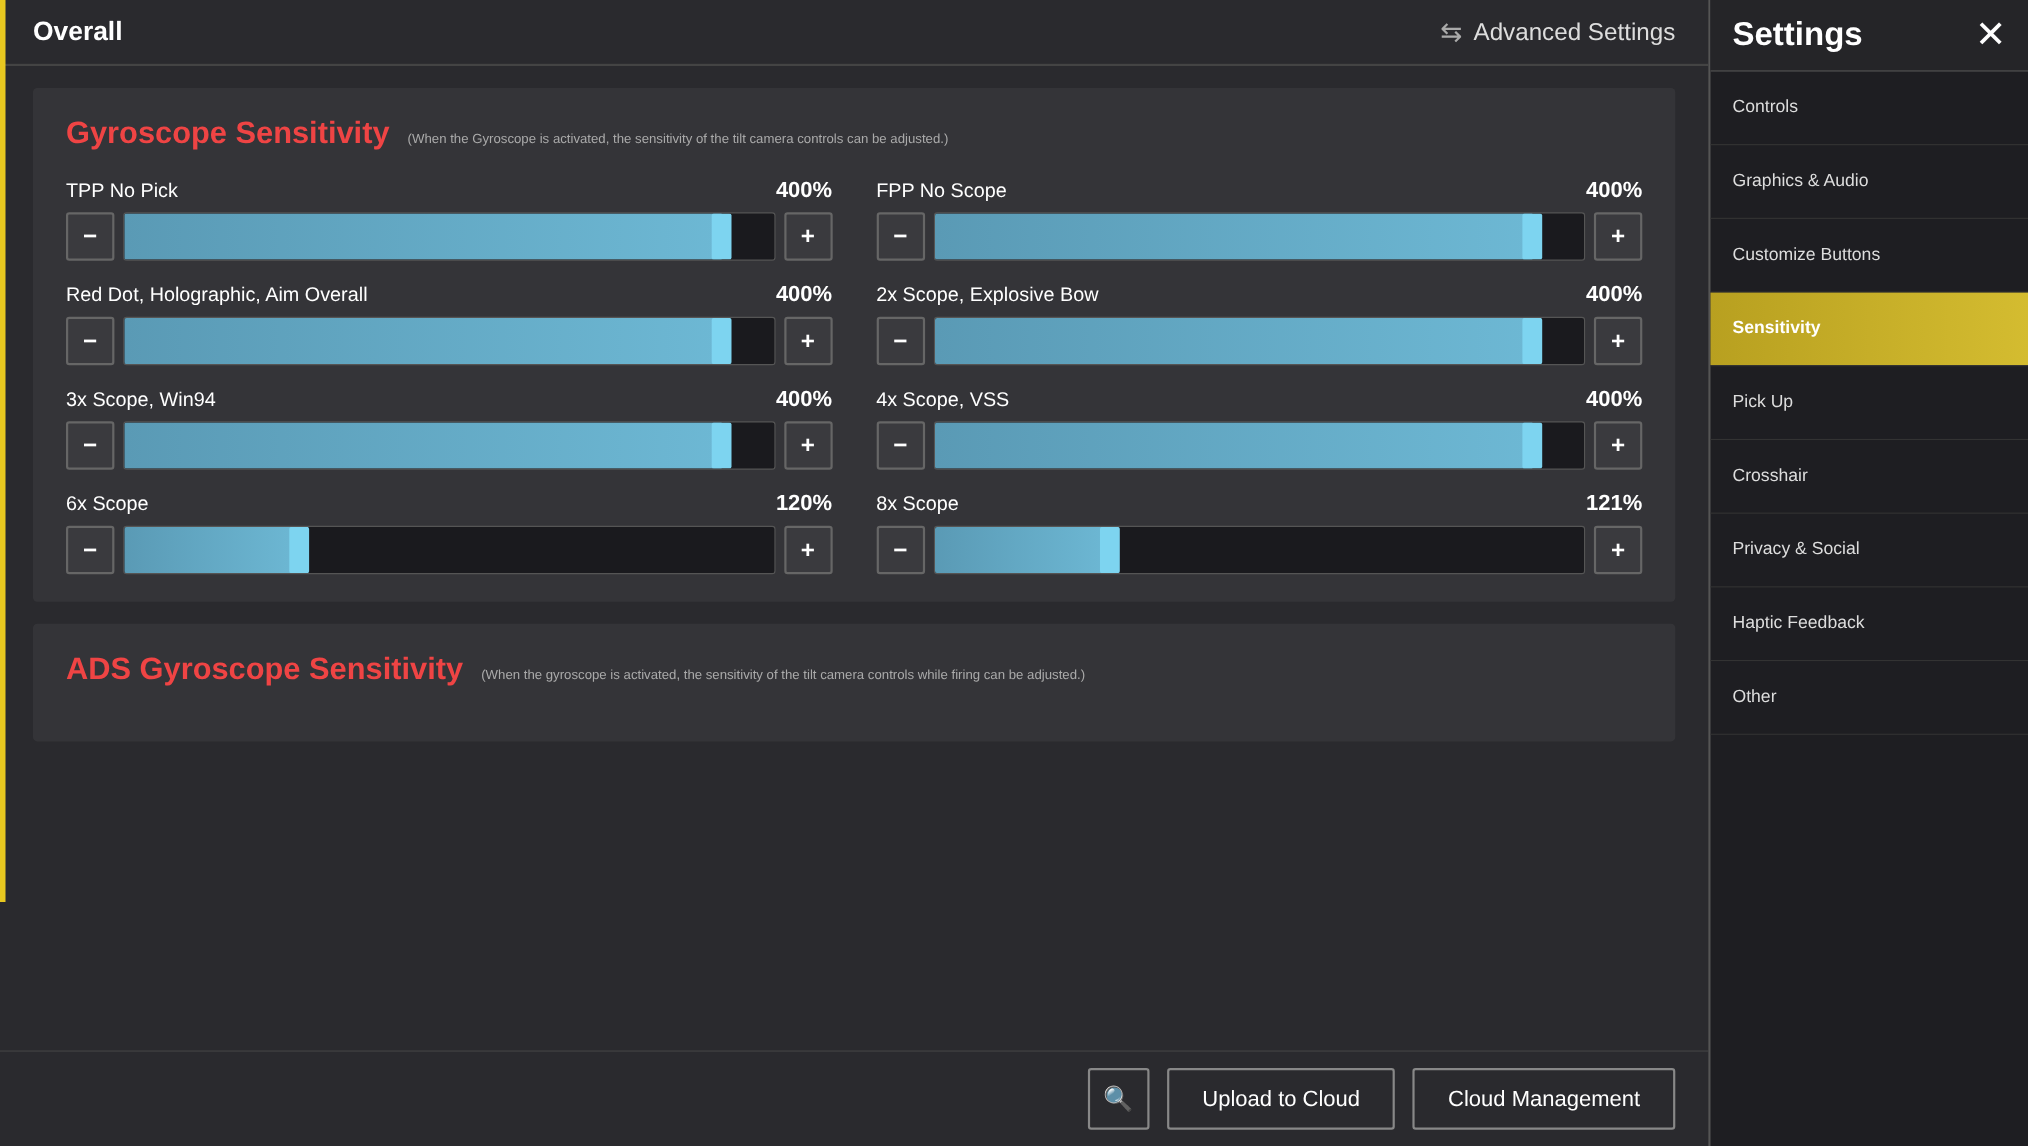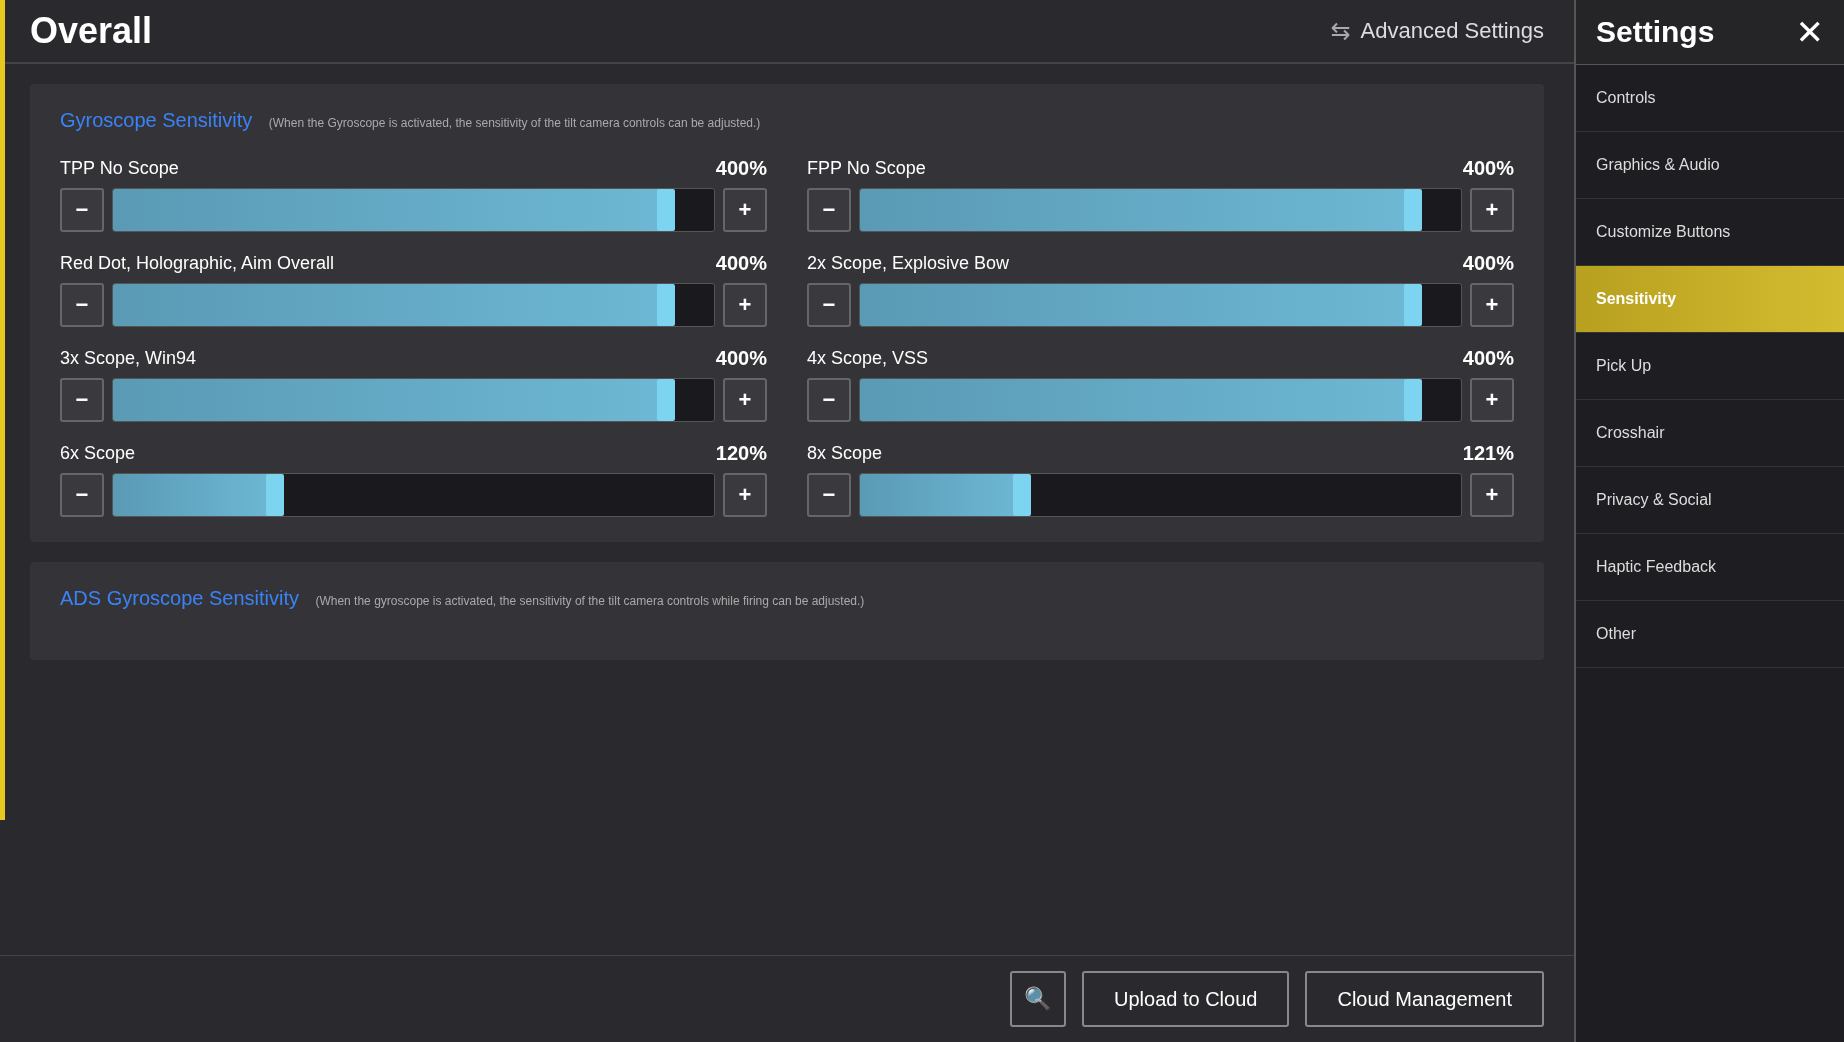--- a/index.html
+++ b/index.html
@@ -27,21 +27,21 @@
       display: flex;
       align-items: center;
       justify-content: space-between;
       padding: 10px 30px;
       border-bottom: 2px solid #444;
       background: #2a2a2e;
       min-height: 60px;
     }
 
     .header-title {
-      font-size: 36px;
+      font-size: 24px;
       font-weight: bold;
       color: #fff;
     }
 
     .advanced-settings-btn {
       display: flex;
       align-items: center;
       gap: 10px;
       color: #ccc;
       font-size: 22px;
@@ -65,23 +65,23 @@
 
     
     .section {
       background: rgba(255,255,255,0.05);
       border-radius: 4px;
       padding: 25px 30px;
       margin-bottom: 20px;
     }
 
     .section-title {
-      font-size: 20px;
-      font-weight: normal;
-      color: #3b82f6;
+      font-size: 28px;
+      font-weight: bold;
+      color: #ef4444;
       margin-bottom: 5px;
     }
 
     .section-subtitle {
       font-size: 12px;
       color: #aaa;
       display: inline;
       margin-left: 12px;
       font-weight: normal;
     }
@@ -202,21 +202,21 @@
       border: 2px solid #888;
       color: #fff;
       font-size: 20px;
       cursor: pointer;
       border-radius: 3px;
       white-space: nowrap;
     }
 
     
     .sidebar {
-      width: 270px;
+      width: 291px;
       background: #1e1e22;
       display: flex;
       flex-direction: column;
       border-left: 2px solid #555;
     }
 
     .sidebar-header {
       display: flex;
       align-items: center;
       justify-content: space-between;
@@ -286,21 +286,21 @@
 
     <div class="section">
       <div class="section-header">
         <span class="section-title">Gyroscope Sensitivity</span>
         <span class="section-subtitle">(When the Gyroscope is activated, the sensitivity of the tilt camera controls can be adjusted.)</span>
       </div>
       <div class="sliders-grid" id="sliders-container">
 
       <div class="slider-item">
       <div class="slider-label-row">
-        <span class="slider-label">TPP No Scope</span>
+        <span class="slider-label">TPP No Pick</span>
         <span class="slider-value">400%</span>
       </div>
       <div class="slider-controls">
         <button class="slider-btn">−</button>
         <div class="slider-track-container">
           <div class="slider-fill" style="width: 92%;"></div>
           <div class="slider-thumb" style="left: 92%;"></div>
         </div>
         <button class="slider-btn">+</button>
       </div>

